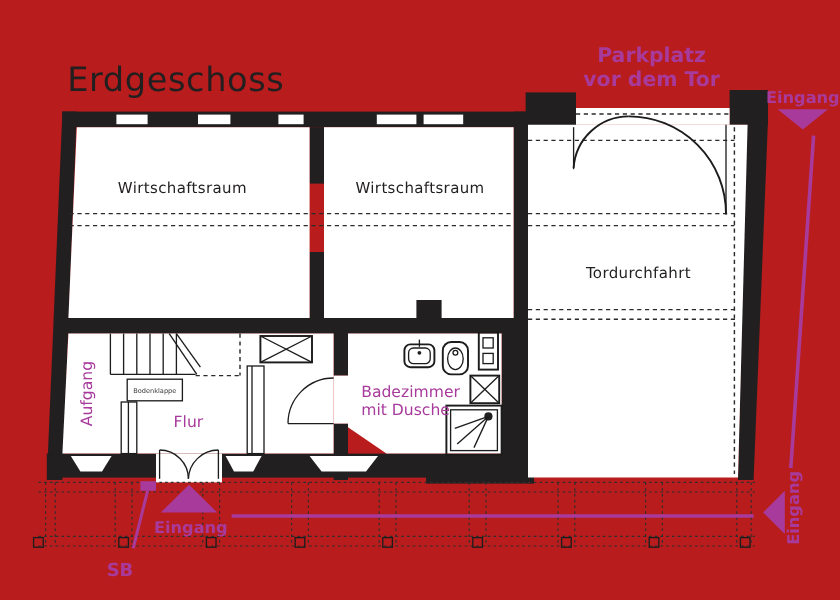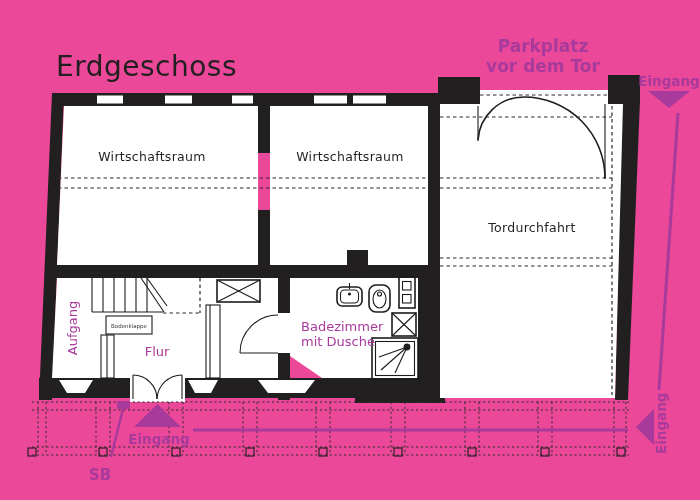--- a/index.html
+++ b/index.html
@@ -1,17 +1,17 @@
 <!DOCTYPE html>
 <html style="--accent: #a83a9c; --ink: #221f20;"><head>
 <meta charset="utf-8">
 <style>
   :root { --accent:#a83a9c; --ink:#221f20; }
   html,body { margin:0; padding:0; background:#ffffff; }
-  .stage { width:700px; height:500px; position:relative; background:#ec4899; overflow:hidden;
+  .stage { width:700px; height:500px; position:relative; background:#b91c1c; overflow:hidden;
            font-family:"DejaVu Sans","Liberation Sans",sans-serif; }
   svg text { font-family:"DejaVu Sans","Liberation Sans",sans-serif; }
   .ink-fill   { fill:var(--ink); }
   .white-fill { fill:#ffffff; }
   .acc-fill   { fill:var(--accent); }
   .acc-stroke { stroke:var(--accent); fill:none; }
   .t-title    { fill:var(--ink); font-size:28px; font-weight:500; letter-spacing:.5px; }
   .t-room     { fill:var(--ink); font-size:12.5px; font-weight:500; letter-spacing:.3px; }
   .t-tiny     { fill:#3a3a3a; font-size:5.5px; }
   .t-acc      { fill:var(--accent); font-size:13px; font-weight:500; }

